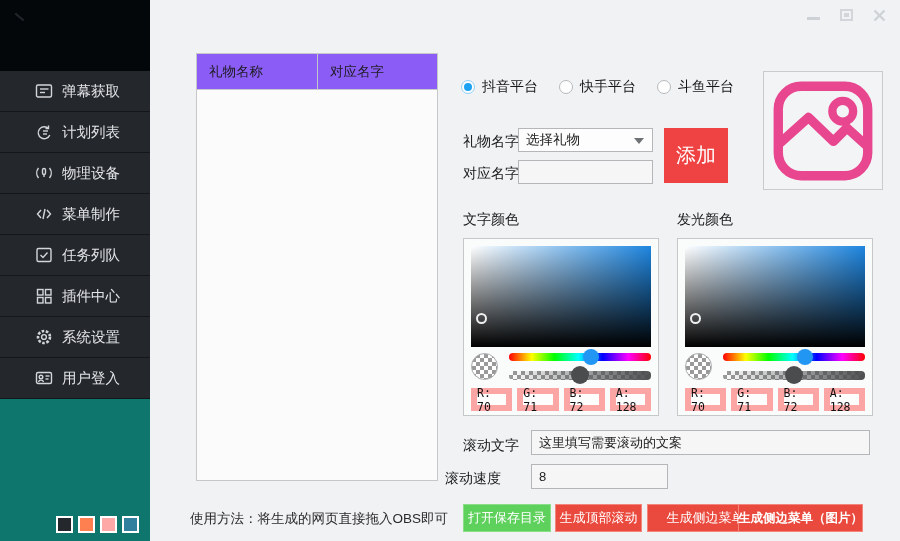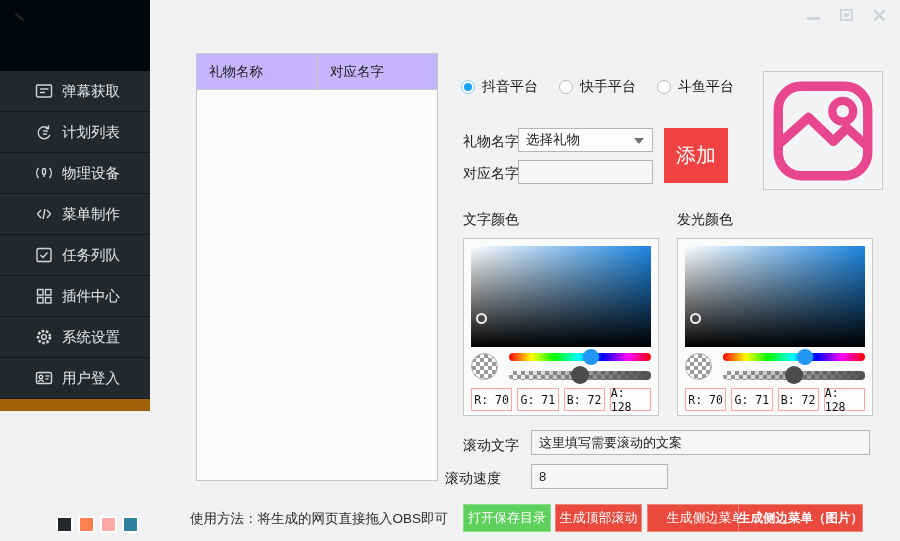--- a/index.html
+++ b/index.html
@@ -4,21 +4,21 @@
 <style>
   * { margin:0; padding:0; box-sizing:border-box; }
   html,body { width:900px; height:541px; }
   body {
     position:relative; overflow:hidden;
     background:#f1f2f4;
     font-family:"Liberation Sans", sans-serif;
   }
 
   
-  .sidebar { position:absolute; left:0; top:0; width:150px; height:411px; background:#a16207; }
+  .sidebar { position:absolute; left:0; top:0; width:150px; height:541px; background:#0f766e; }
   .logo-block { position:relative; height:71px; background:#04070a; }
   .logo-mark { position:absolute; left:14px; top:16px; width:11px; height:2px; background:#23272c; transform:rotate(40deg); }
   .menu-item {
     height:41px; background:#24272c; border-bottom:1px solid #14161a;
     display:flex; align-items:center; padding-left:34px;
     color:#e3e5e7; font-size:14.5px; cursor:pointer;
   }
   .mi-icon { width:19px; height:19px; margin-right:9px; display:inline-flex; align-items:center; justify-content:center; }
   .mi-icon svg { stroke:#d3d6d9; fill:none; stroke-width:1.4; }
   .swatches { position:absolute; left:56px; top:516px; display:flex; }
@@ -26,21 +26,21 @@
 
   
   .win-controls { position:absolute; left:806px; top:5px; display:flex; align-items:center; height:20px; }
   .wc { width:14px; height:16px; margin-right:19px; display:flex; align-items:center; justify-content:center; cursor:pointer; }
   .wc-min-bar { width:13px; height:3px; background:#ced2d6; margin-top:6px; }
   .wc-max-box { width:13px; height:12px; border:2px solid #d2d6da; display:flex; align-items:center; justify-content:center; }
   .wc-max-inner { width:5px; height:4px; background:#d2d6da; }
 
   
   .gift-table { position:absolute; left:196px; top:53px; width:242px; height:428px; background:#fbfbfc; border:1px solid #c6c7c9; }
-  .thead { height:36px; background:#c4b5fd; border-bottom:1px solid #c9cacd; display:flex; }
+  .thead { height:36px; background:#8b5cf6; border-bottom:1px solid #c9cacd; display:flex; }
   .th { display:flex; align-items:center; padding-left:12px; font-size:13.5px; color:#1d1d1f; }
   .th-1 { width:121px; border-right:1px solid #c3c4c7; }
   .th-2 { flex:1; }
 
   
   .radio-row { position:absolute; left:461px; top:78px; display:flex; }
   .radio-item { display:flex; align-items:center; margin-right:21px; font-size:14px; color:#17181a; cursor:pointer; }
   .radio-circle { position:relative; width:14px; height:14px; border-radius:50%; border:1px solid #b6babd; background:#fefefe; margin-right:7px; }
   .radio-item.selected .radio-circle { border-color:#8fd0f6; }
   .radio-item.selected .radio-circle::after {
@@ -94,21 +94,21 @@
   .hue-handle { position:absolute; left:58%; top:-4px; width:16px; height:16px; margin-left:-8px; border-radius:50%; background:#2196f3; }
   .alpha-slider { position:relative; height:9px; border-radius:4px; margin-top:10px; cursor:pointer;
     background-color:#fff;
     background-image:linear-gradient(to right, rgba(74,76,78,0), rgba(74,76,78,0.97)),
       linear-gradient(45deg,#9a9a9a 25%,transparent 25%,transparent 75%,#9a9a9a 75%),
       linear-gradient(45deg,#9a9a9a 25%,transparent 25%,transparent 75%,#9a9a9a 75%);
     background-size:auto, 8px 8px, 8px 8px;
     background-position:0 0, 0 0, 4px 4px; }
   .alpha-handle { position:absolute; left:50%; top:-5px; width:18px; height:18px; margin-left:-9px; border-radius:50%; background:#4a4c4e; }
   .rgba-row { display:flex; margin-top:8px; }
-  .rgba-chip { flex:1; height:23px; background:#fdfdfe; border:1px solid #fca5a5; margin-right:5px;
+  .rgba-chip { flex:1; height:23px; background:#fdfdfe; border:6px solid #fca5a5; margin-right:5px;
     display:flex; align-items:center; justify-content:center;
     font-family:"DejaVu Sans Mono", monospace; font-size:11.5px; color:#111; }
   .rgba-chip:last-child { margin-right:0; }
 
   
   .hint { position:absolute; left:190px; top:510px; font-size:13.5px; color:#2a2a2a; }
   .fbtn { position:absolute; top:504px; height:28px; color:#fff; font-size:13px;
     display:flex; align-items:center; justify-content:center; border:1px solid transparent;
     cursor:pointer; white-space:nowrap; }
   .fbtn-green { background:#5ed05c; border-color:#8ade88; }

